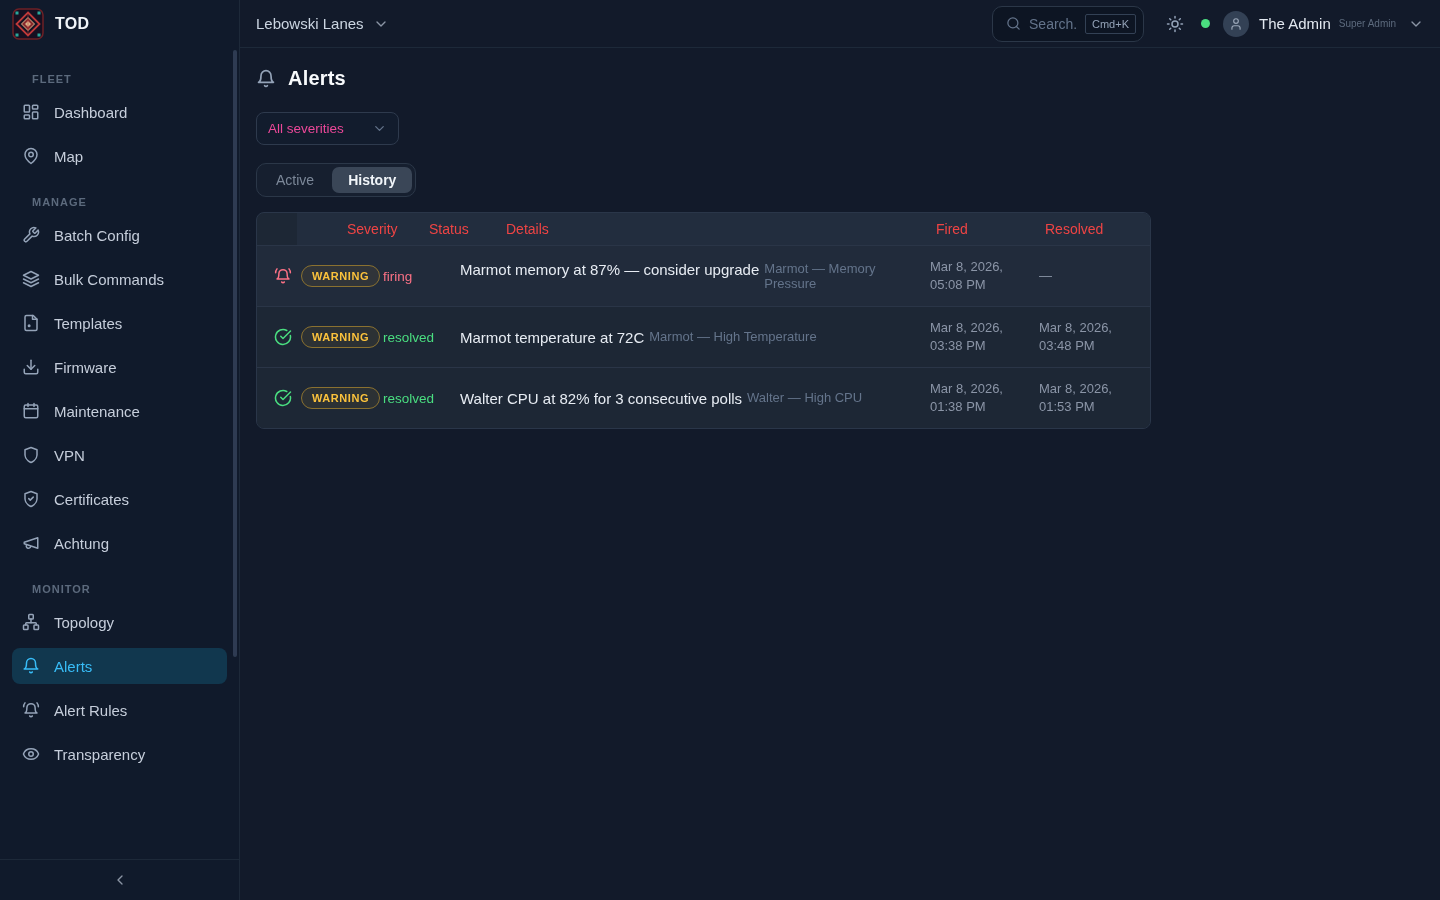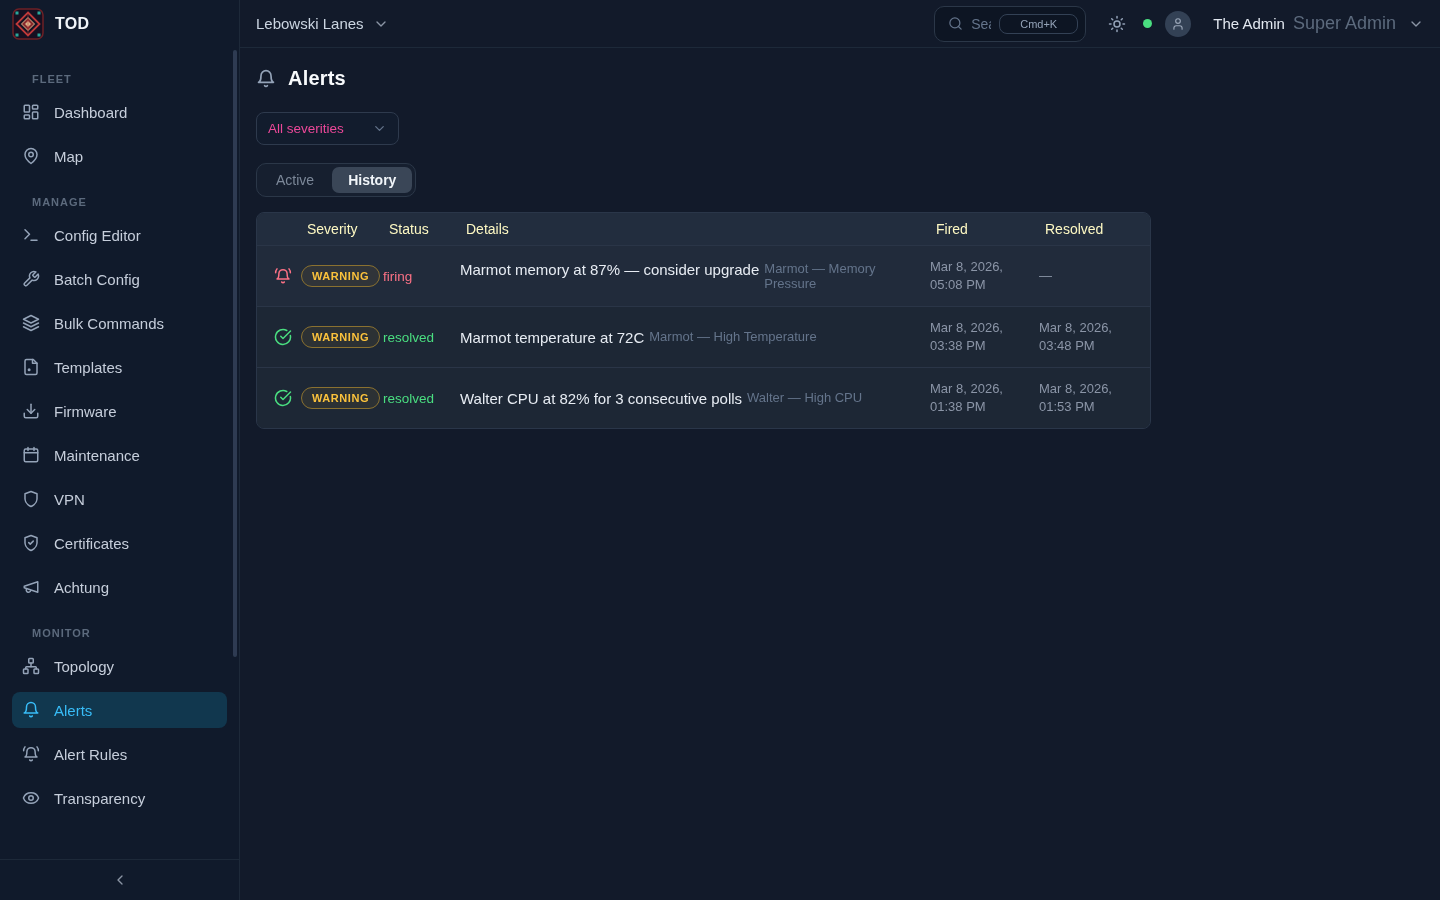--- a/index.html
+++ b/index.html
@@ -66,35 +66,35 @@
   .search-box {
     width:152px; height:36px;
     border:1px solid #2b3748; border-radius:10px;
     background:#0d1523;
     display:flex; align-items:center; gap:8px;
     padding:0 7px 0 13px; cursor:text;
   }
   .search-box svg { width:15px; height:15px; color:#64748b; flex:none; }
   .search-placeholder { font-size:14px; color:#64748b; flex:1; white-space:nowrap; overflow:hidden; }
   .kbd {
-    border:1px solid #334155; border-radius:8px;
-    font-size:11px; color:#94a3b8; padding:3px 20px;
+    border:1px solid #334155; border-radius:2px;
+    font-size:11px; color:#94a3b8; padding:3px 6px;
     white-space:nowrap; flex:none;
   }
   .theme-toggle { margin-left:22px; cursor:pointer; display:flex; }
   .theme-toggle svg { width:18px; height:18px; color:#94a3b8; }
   .status-dot { width:9px; height:9px; border-radius:50%; background:#4ade80; margin-left:17px; }
   .avatar {
     width:26px; height:26px; border-radius:50%;
     background:#334155; margin-left:13px;
     display:flex; align-items:center; justify-content:center;
   }
   .avatar svg { width:14px; height:14px; color:#9aa6b8; }
-  .user-name { font-size:15px; font-weight:500; color:#e2e8f0; margin-left:22px; }
-  .user-role { font-size:18px; color:#5c6a7d; margin-left:8px; }
+  .user-name { font-size:15px; font-weight:500; color:#e2e8f0; margin-left:10px; }
+  .user-role { font-size:10px; color:#5c6a7d; margin-left:8px; }
   .user-chev { margin-left:12px; }
 
   
   .content { padding:17px 16px; }
   .page-heading { display:flex; align-items:center; gap:12px; margin-top:2px; }
   .page-heading svg { width:20px; height:20px; color:#94a3b8; }
   .page-title { font-size:20px; font-weight:700; color:#f8fafc; letter-spacing:.01em; }
 
   .severity-select {
     margin-top:22px; width:143px; height:33px;
@@ -123,21 +123,21 @@
     border:1px solid #2a3649; border-radius:8px;
     overflow:hidden; background:#1d2735;
   }
   .t-row {
     display:grid;
     grid-template-columns:44px 82px 77px 1fr 109px 111px;
     align-items:center;
   }
   .t-head {
     height:32px; background:#222d3e;
-    color:#fef9c3; font-size:14px;
+    color:#ef4444; font-size:14px;margin-left:40px;
   }
   .t-head .cell { padding-left:6px; }
   .t-body-row { height:61px; border-top:1px solid #2a3547; background:#1d2735; }
   .t-body-row.firing { background:#212b3b; }
   .cell-icon { padding-left:17px; display:flex; align-items:center; }
   .cell-icon svg { width:18px; height:18px; }
   .icon-firing { color:#fb7185; }
   .icon-resolved { color:#4ade80; }
   .badge {
     display:inline-flex; align-items:center;
@@ -194,27 +194,20 @@
             <path d="M20 10c0 6-8 12-8 12s-8-6-8-12a8 8 0 0 1 16 0Z"></path>
             <circle cx="12" cy="10" r="3"></circle>
           </svg>
         <span>Map</span>
       </div>
 
       <div class="section-label spaced">Manage</div>
 
       <div class="nav-item">
         <svg viewBox="0 0 24 24" fill="none" stroke="currentColor" stroke-width="2" stroke-linecap="round" stroke-linejoin="round">
-            <polyline points="4 17 10 11 4 5"></polyline>
-            <line x1="12" y1="19" x2="20" y2="19"></line>
-          </svg>
-        <span>Config Editor</span>
-      </div>
-      <div class="nav-item">
-        <svg viewBox="0 0 24 24" fill="none" stroke="currentColor" stroke-width="2" stroke-linecap="round" stroke-linejoin="round">
             <path d="M14.7 6.3a1 1 0 0 0 0 1.4l1.6 1.6a1 1 0 0 0 1.4 0l3.77-3.77a6 6 0 0 1-7.94 7.94l-6.91 6.91a2.12 2.12 0 0 1-3-3l6.91-6.91a6 6 0 0 1 7.94-7.94l-3.76 3.76z"></path>
           </svg>
         <span>Batch Config</span>
       </div>
       <div class="nav-item">
         <svg viewBox="0 0 24 24" fill="none" stroke="currentColor" stroke-width="2" stroke-linecap="round" stroke-linejoin="round">
             <polygon points="12 2 22 7 12 12 2 7 12 2"></polygon>
             <polyline points="2 12 12 17 22 12"></polyline>
             <polyline points="2 17 12 22 22 17"></polyline>
           </svg>

